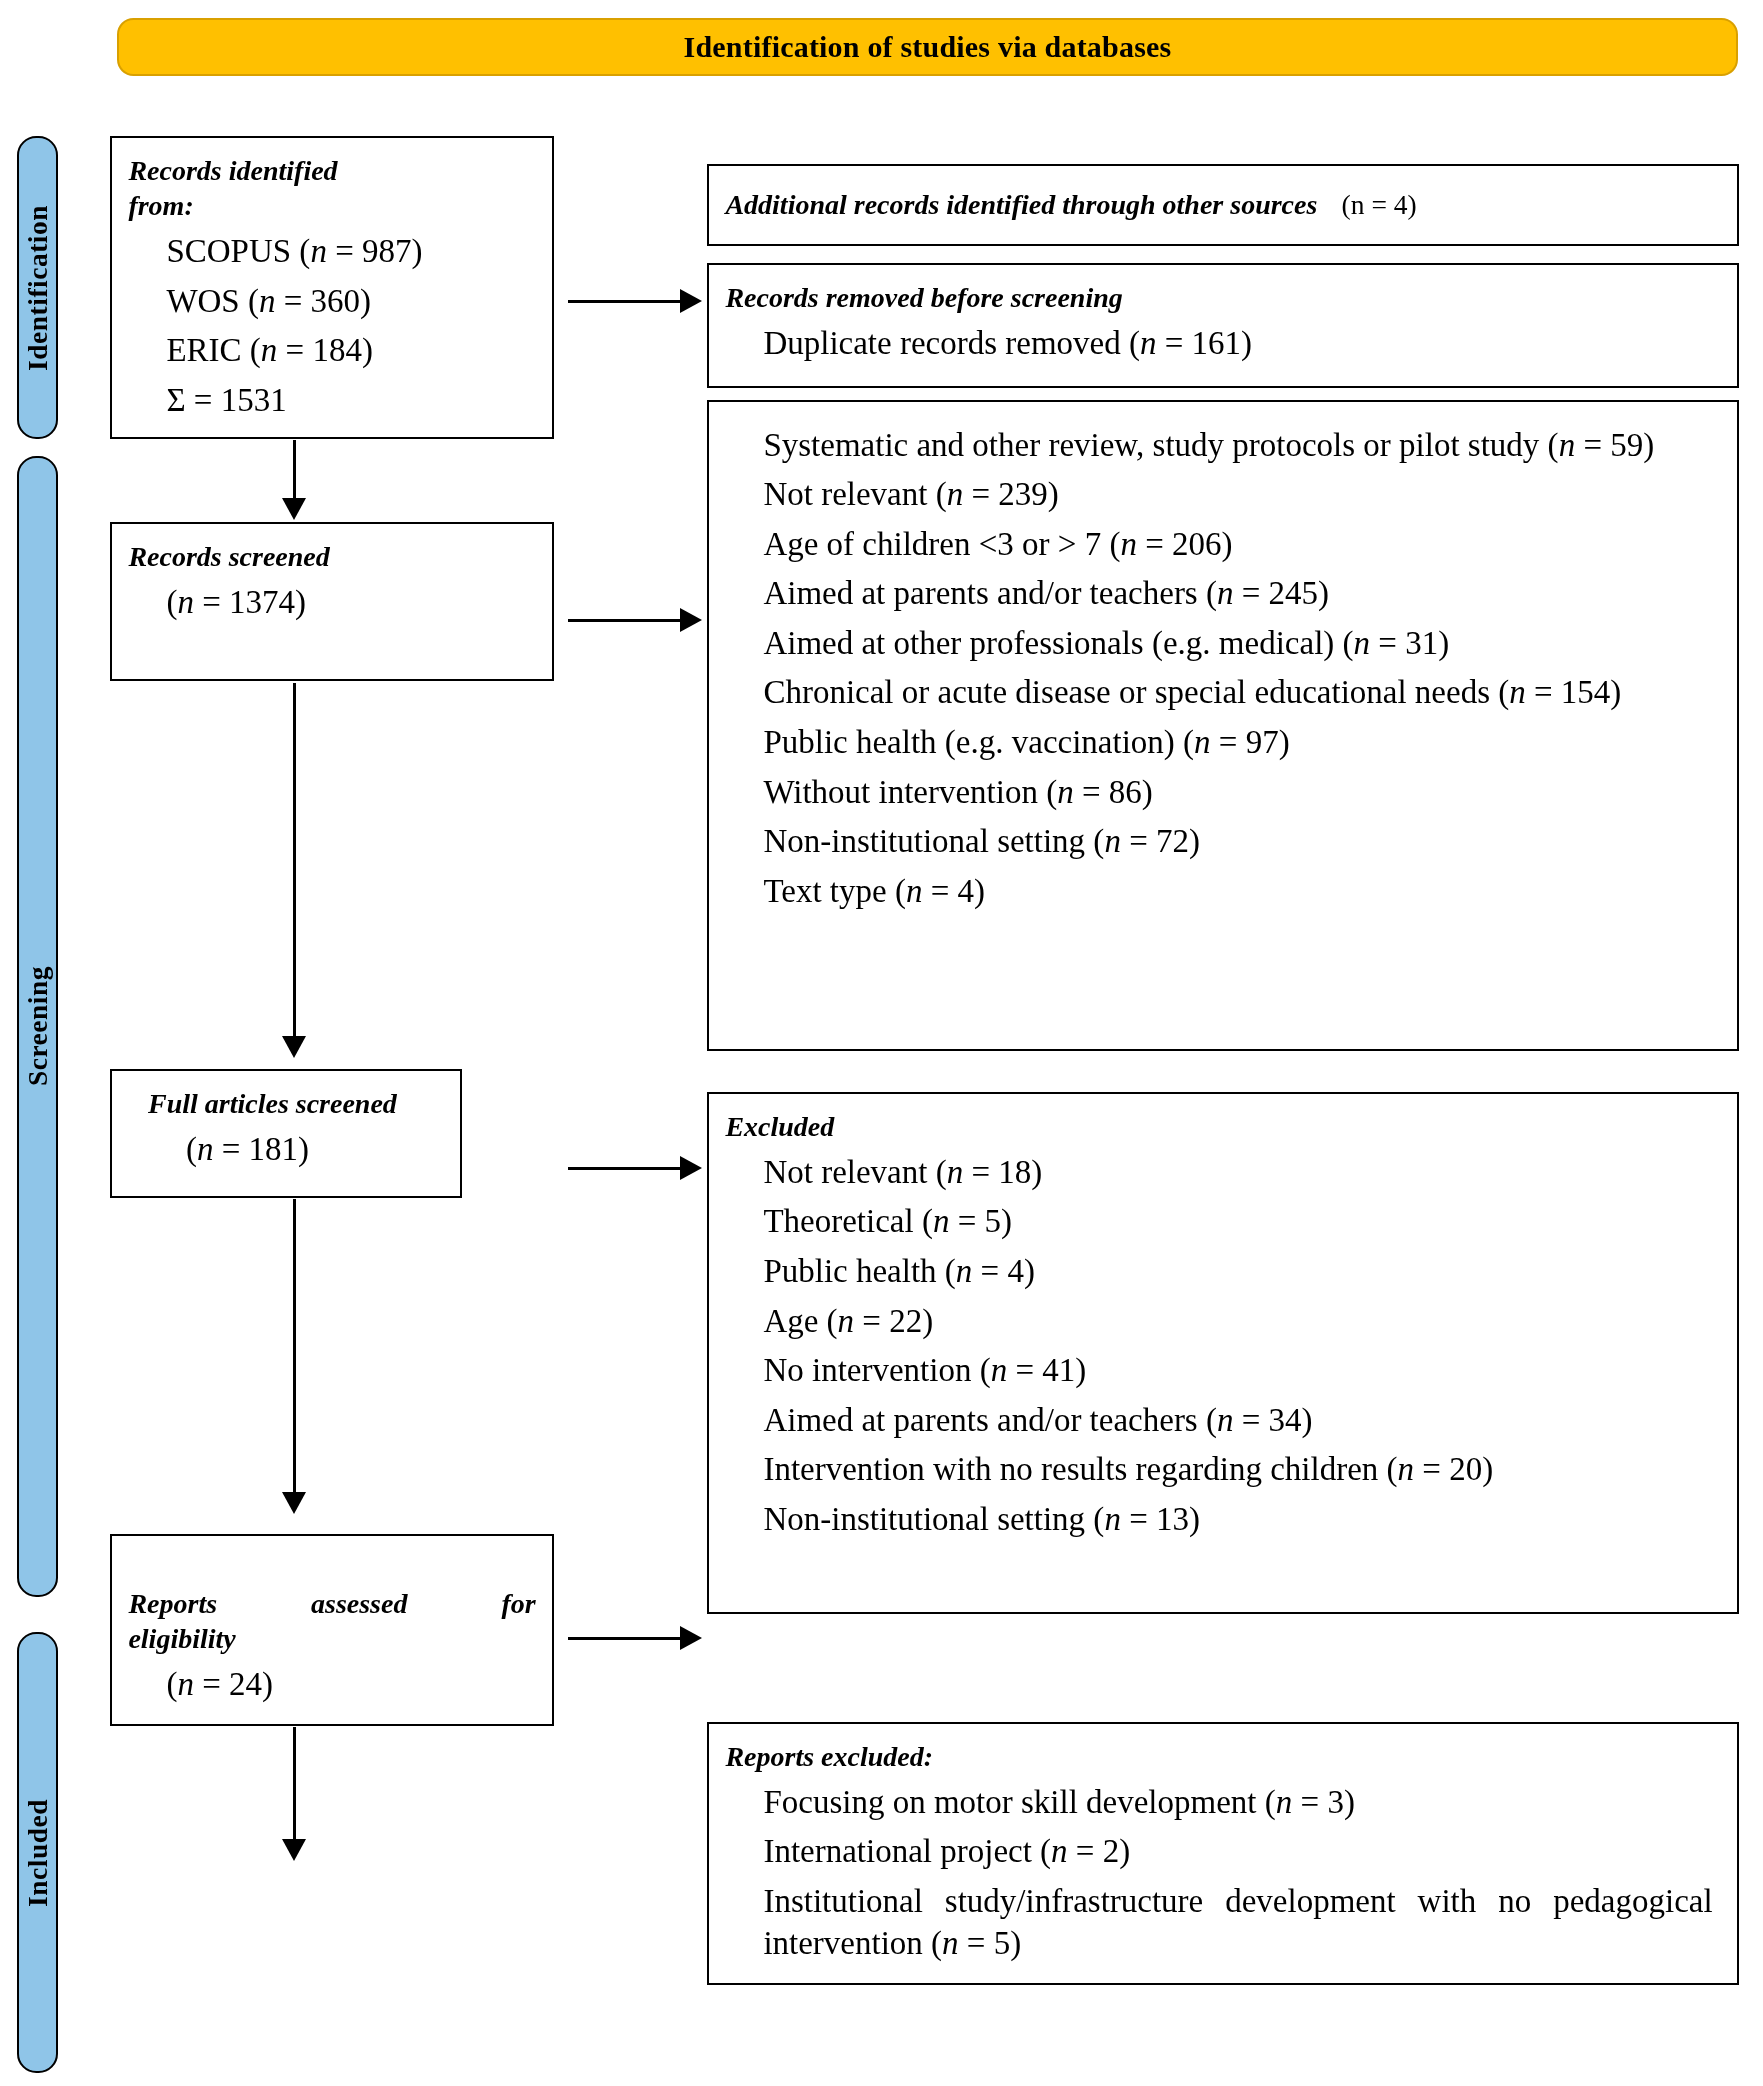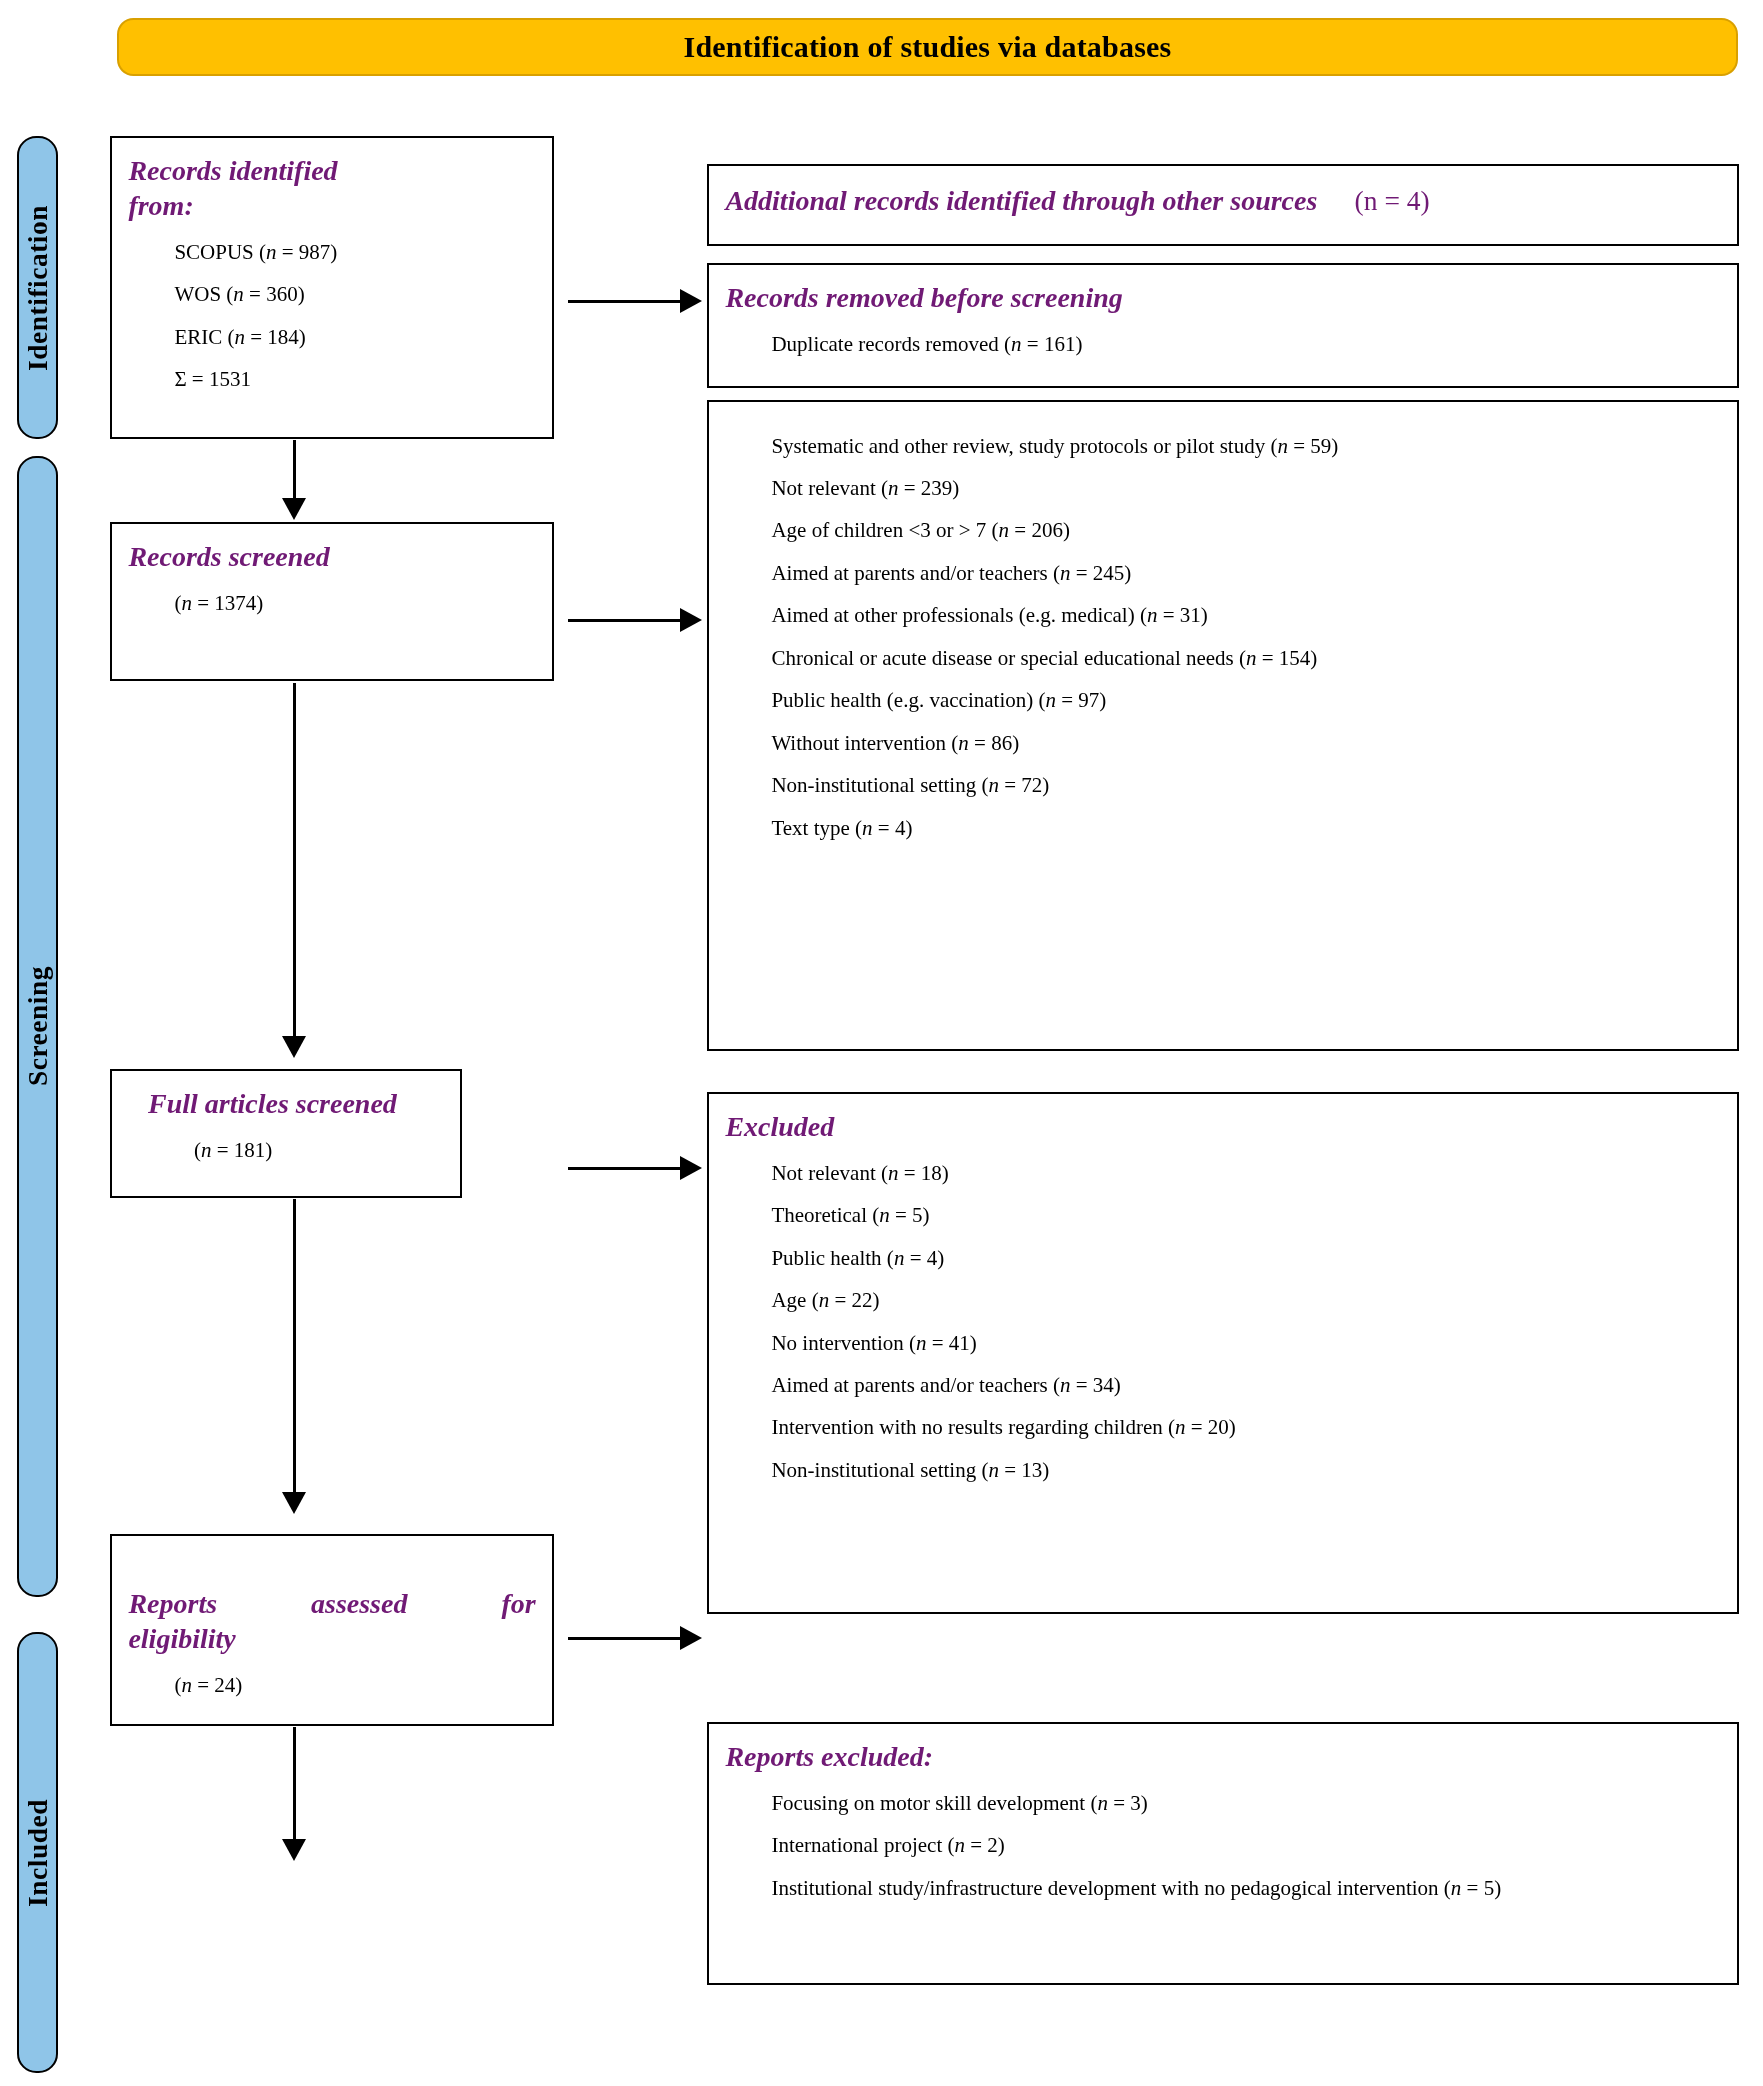--- a/index.html
+++ b/index.html
@@ -67,33 +67,33 @@
     box-sizing: border-box;
     padding: 14.5px 16.4px 12.5px 16.4px;
   }
   .box-inner { display: block; }
 
   .hdr {
     font-style: italic;
     font-weight: bold;
     font-size: 28px;
     line-height: 1.26;
-    color: #701a75;
+    color: #000000;
     margin: 0;
   }
   .hdr.just {
     text-align: justify;
     text-align-last: justify;
     margin-top: 35px;
   }
   .line {
-    font-size: 21px;
+    font-size: 33px;
     line-height: 1.26;
     color: #000;
-    margin: 16px;
+    margin: 8px;
     white-space: pre-wrap;
   }
   .line.indent { padding-left: 30px; }
   .line.just {
     text-align: justify;
     text-align-last: left;
     padding-left: 30px;
     text-indent: 0;
   }
 

